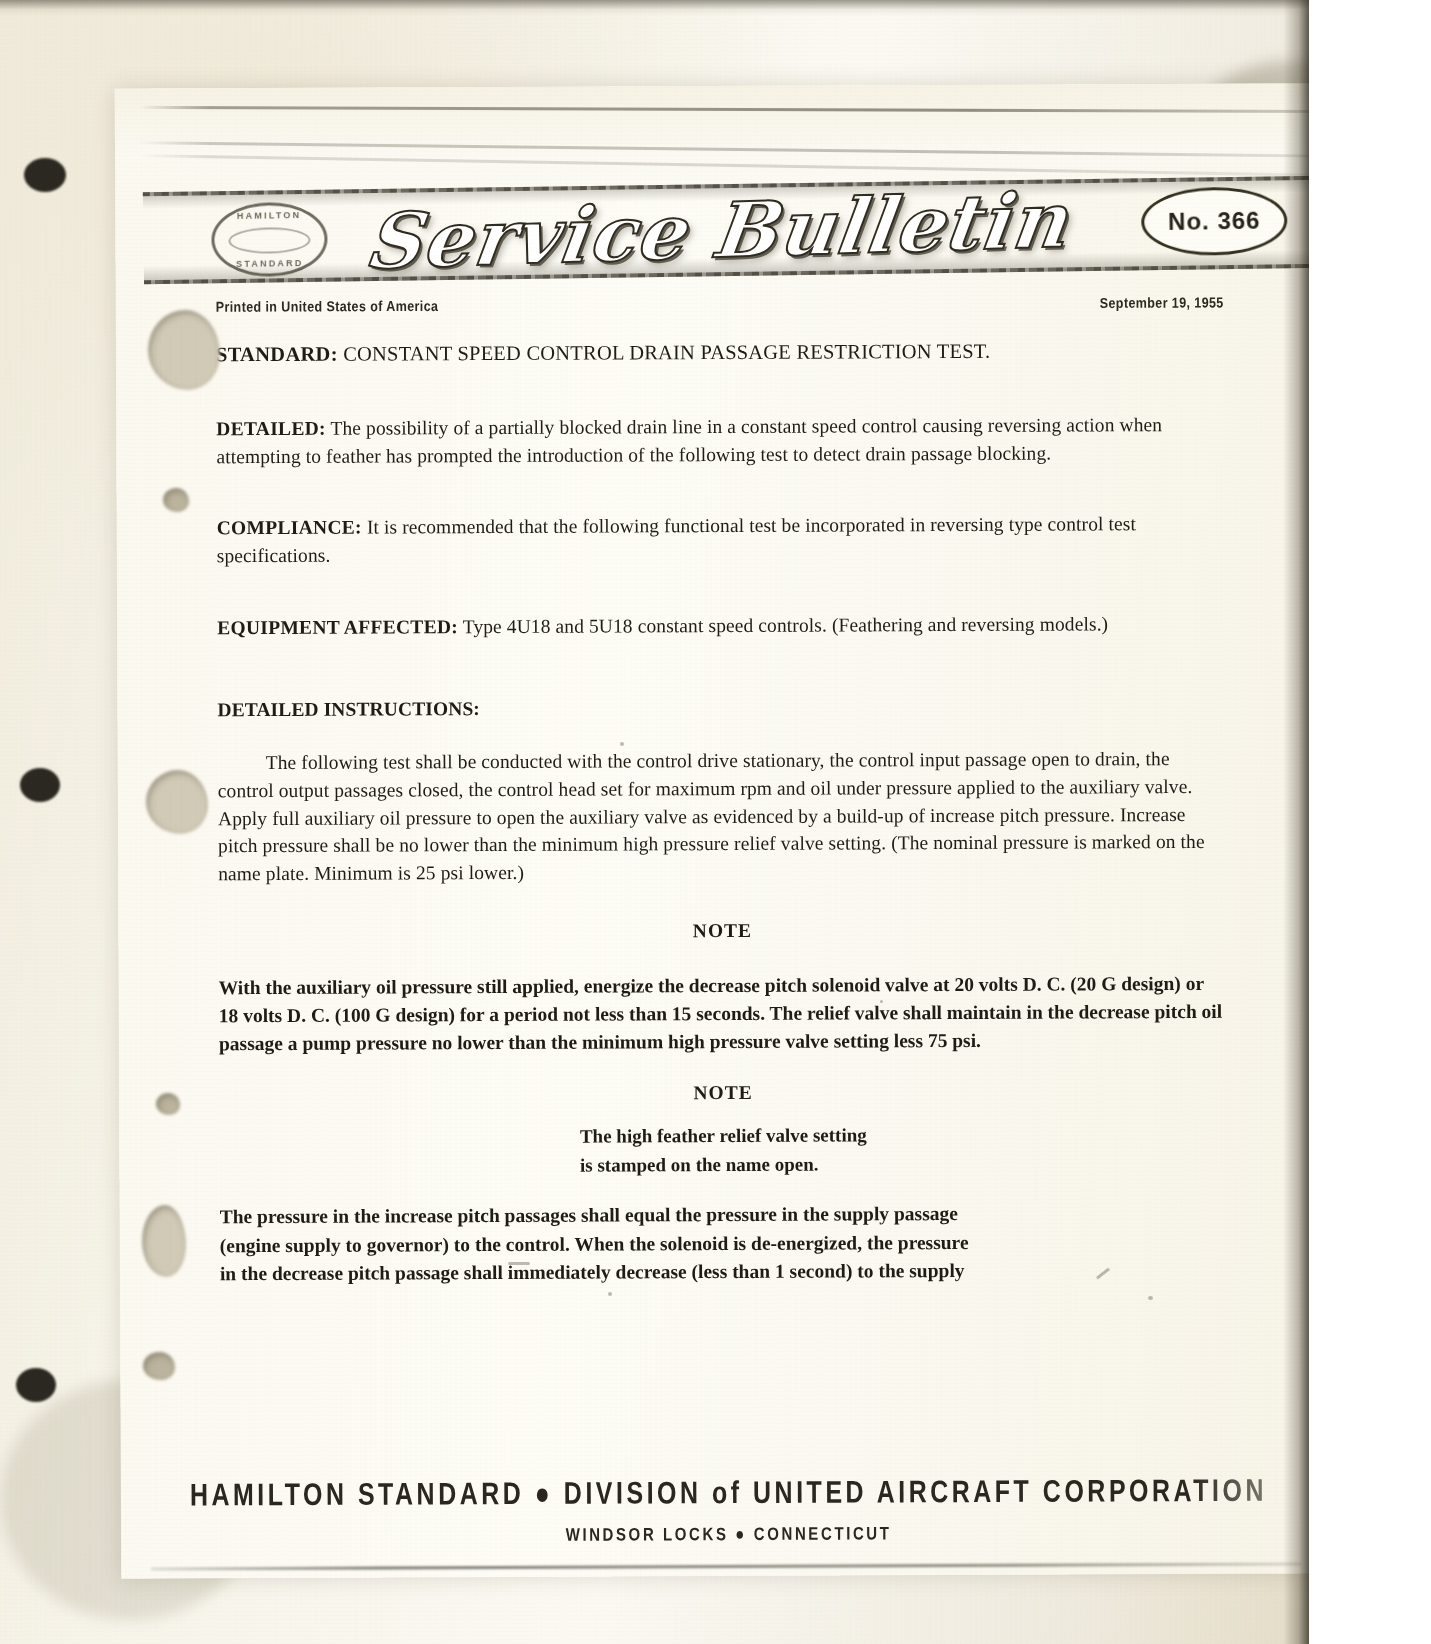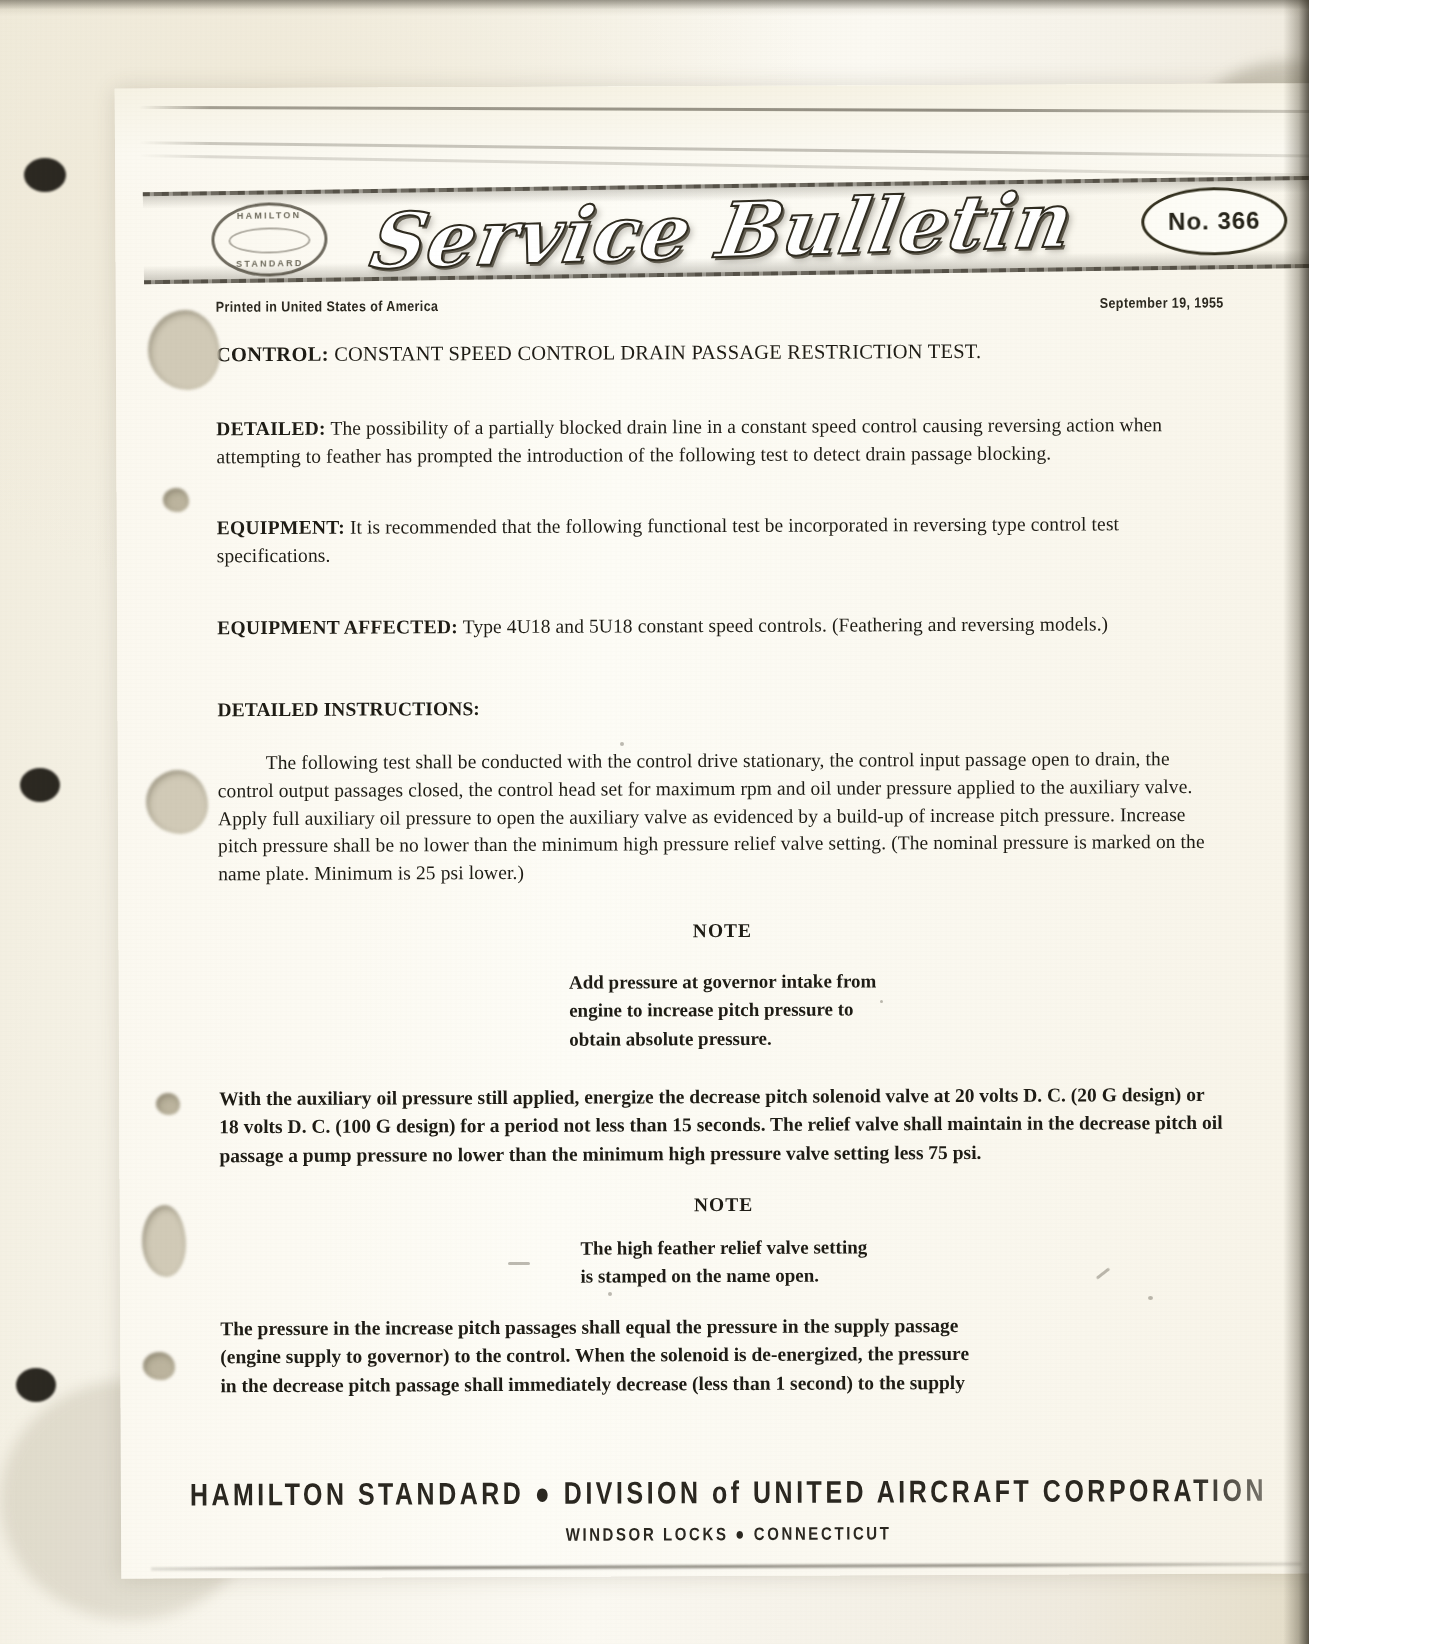--- a/index.html
+++ b/index.html
@@ -362,50 +362,45 @@
     </div>
 
     <div class="content">
 
       <div class="meta-row">
         <span class="printed">Printed in United States of America</span>
         <span class="date">September 19, 1955</span>
       </div>
 
       <div class="sec subject">
-        <span class="lbl">CONTROL:</span>
+        <span class="lbl">STANDARD:</span>
         <span>CONSTANT SPEED CONTROL DRAIN PASSAGE RESTRICTION TEST.</span>
       </div>
 
       <div class="sec">
         <span class="lbl">DETAILED:</span>
         <span>The possibility of a partially blocked drain line in a constant speed control causing reversing action when attempting to feather has prompted the introduction of the following test to detect drain passage blocking.</span>
       </div>
 
       <div class="sec" style="margin-top:44px;">
-        <span class="lbl">EQUIPMENT:</span>
+        <span class="lbl">COMPLIANCE:</span>
         <span>It is recommended that the following functional test be incorporated in reversing type control test specifications.</span>
       </div>
 
       <div class="sec" style="margin-top:44px;">
         <span class="lbl">EQUIPMENT AFFECTED:</span>
         <span>Type 4U18 and 5U18 constant speed controls.  (Feathering and reversing models.)</span>
       </div>
 
       <div class="sec head-only" style="margin-top:54px;">DETAILED INSTRUCTIONS:</div>
 
       <div class="sec indent" style="margin-top:26px;">The following test shall be conducted with the control drive stationary, the control input passage open to drain, the control output passages closed, the control head set for maximum rpm and oil under pressure applied to the auxiliary valve.  Apply full auxiliary oil pressure to open the auxiliary valve as evidenced by a build-up of increase pitch pressure.  Increase pitch pressure shall be no lower than the minimum high pressure relief valve setting.  (The nominal pressure is marked on the name plate.  Minimum is 25 psi lower.)</div>
 
       <div class="note-block">
         <div class="note-title">NOTE</div>
-        <div class="note-body">
-          <div>Add pressure at governor intake from</div>
-          <div>engine to increase pitch pressure to</div>
-          <div>obtain absolute pressure.</div>
-        </div>
       </div>
 
       <div class="para-bold">With the auxiliary oil pressure still applied, energize the decrease pitch solenoid valve at 20 volts D. C.  (20 G design) or 18 volts D. C.  (100 G design) for a period not less than 15 seconds.  The relief valve shall maintain in the decrease pitch oil passage a pump pressure no lower than the minimum high pressure valve setting less 75 psi.</div>
 
       <div class="note-block tight">
         <div class="note-title">NOTE</div>
         <div class="note-body">
           <div>The high feather relief valve setting</div>
           <div>is stamped on the name open.</div>
         </div>

